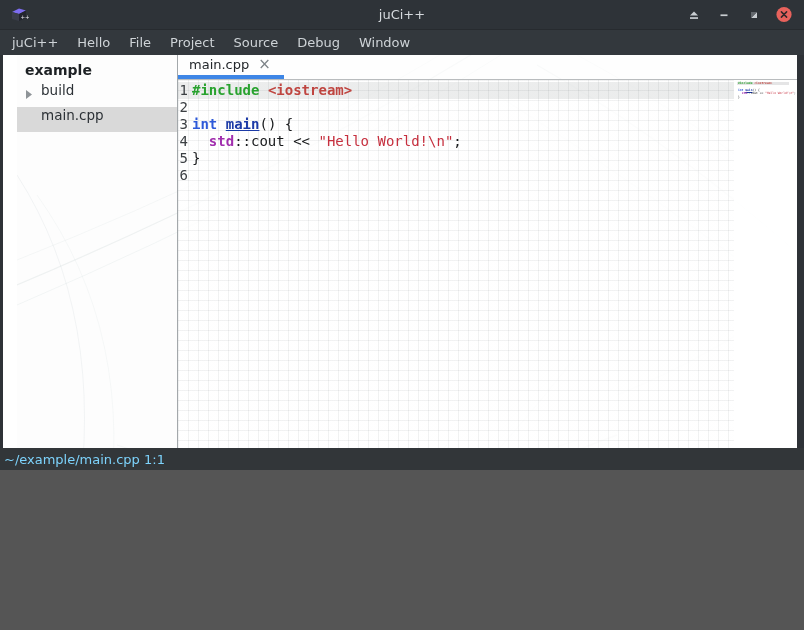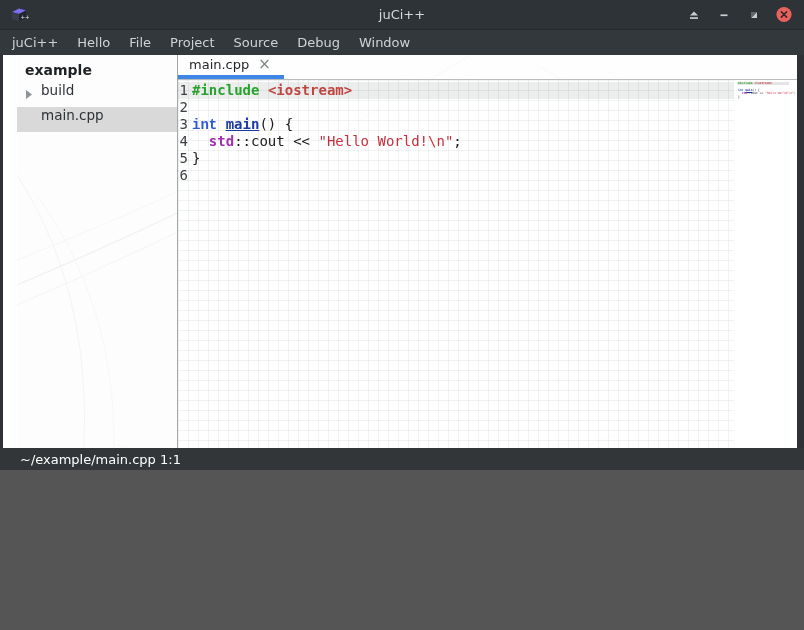--- a/index.html
+++ b/index.html
@@ -55,39 +55,39 @@
         repeating-linear-gradient(to bottom, rgba(60,70,75,0.07) 0 1px, transparent 1px 10px),
         linear-gradient(rgba(255,255,255,0.82), rgba(255,255,255,0.82));
   }
   .code-line{ display:flex; height:17px; line-height:17px;
               font-family:"DejaVu Sans Mono", monospace; font-size:14px; }
   .code-line.hl{ background:rgba(40,45,50,0.085); }
   .ln{ width:10px; text-align:right; color:#3c4044; flex:0 0 auto; }
   .code{ white-space:pre; margin-left:4px; color:#16181a; }
   .tok-pre  { color:#28a22e; font-weight:bold; }
   .tok-inc  { color:#bf4540; font-weight:bold; }
-  .tok-type { color:#2d59d8; font-weight:bold;font-family:Liberation Mono, monospace; }
+  .tok-type { color:#2d59d8; font-weight:bold; }
   .tok-func { color:#1c3aa6; font-weight:bold;text-decoration:underline; }
   .tok-ns   { color:#a12fae; font-weight:bold;text-align:right; }
   .tok-str  { color:#c62f3e; }
   .tok-plain{ color:#16181a; }
 
   .minimap{ width:77px; background:rgba(255,255,255,0.93); padding:2px 0 0 3px; overflow:hidden;}
   .minimap .code-line{ height:3.4px; line-height:3.4px; font-size:3px; }
   .minimap .code{ margin-left:1px; }
   .minimap .code-line.hl{ background:rgba(40,45,50,0.12); width:52px; }
 
   .paned-gap{ height:8px; background:rgba(255,255,255,0.5); }
   .h-divider{ height:2px; background:#9aa0a3; }
   .bottom-panel{ flex:1; background:transparent; }
 
   
   .statusbar{ position:absolute; left:0; bottom:0; width:100%; height:22px; background:#323639;
               display:flex; align-items:center; z-index:4; }
-  .status-text{ color:#ffffff; font-size:13px; padding-left:20px; }
+  .status-text{ color:#7dd3fc; font-size:13px; padding-left:4px; }
 </style>
 </head>
 <body>
 
 <div class="window">
   <div class="edge-left"></div>
   <div class="edge-right"></div>
 
   <div class="titlebar">
     <svg class="app-icon" viewBox="0 0 20 17">

